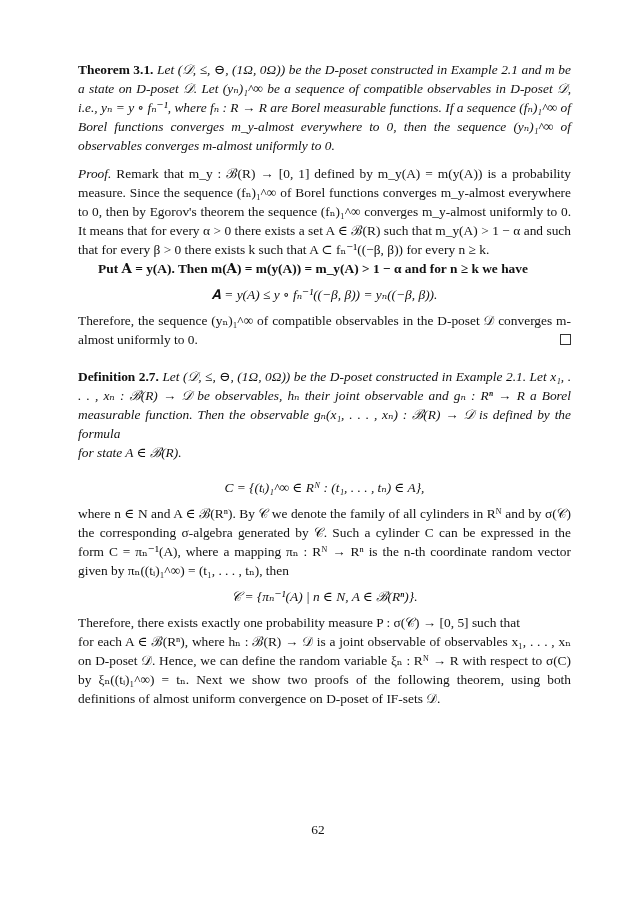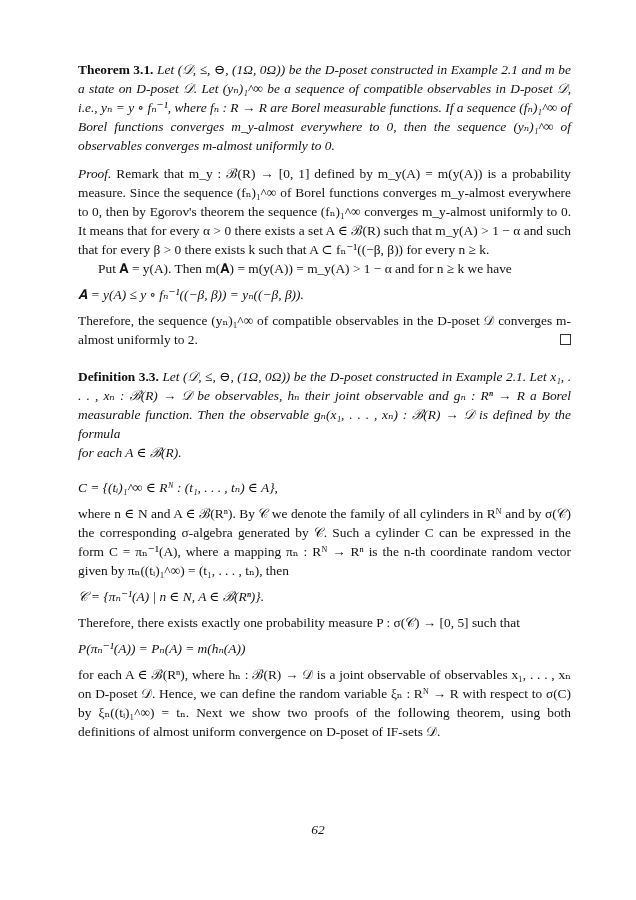--- a/index.html
+++ b/index.html
@@ -3,64 +3,63 @@
 <meta charset="utf-8">
 <style>
   html, body { margin: 0; padding: 0; background: #ffffff; }
   body { width: 636px; height: 900px; position: relative; overflow: hidden;
          font-family: "Liberation Serif", "DejaVu Serif", serif; color: #111; }
   .page { position: absolute; left: 78px; top: 60px; width: 493px; font-size: 13.4px; line-height: 19px; }
   .block { text-align: justify; margin: 0; }
   .gap { height: 9px; }
   .lead { font-weight: bold; font-style: normal; }
   .it { font-style: italic; }
-  .indent { text-indent: 20px; }
-  .display { text-align: left; margin: 7px 0 7px 0; font-style: italic; }
+  .indent { text-indent: 20px; font-weight: bold; }
+  .display { text-align: center; margin: 7px 0 7px 0; font-style: italic; }
   .qed { display: inline-block; width: 9px; height: 9px; border: 1px solid #333; margin-top: 4px; }
-  .pagenum { position: absolute; left: 0; width: 636px; top: 822px; text-align: center; font-size: 13.4px; font-style: italic; }
+  .pagenum { position: absolute; left: 0; width: 636px; top: 822px; text-align: center; font-size: 13.4px; }
 </style>
 </head>
 <body>
 
 <div class="page">
 
   <p class="block it"><span class="lead">Theorem 3.1.</span> <span>Let (𝒟, ≤, ⊖, (1Ω, 0Ω)) be the D-poset constructed in Example 2.1 and m be a state on D-poset 𝒟. Let (yₙ)₁^∞ be a sequence of compatible observables in D-poset 𝒟, i.e., yₙ = y ∘ fₙ⁻¹, where fₙ : R → R are Borel measurable functions. If a sequence (fₙ)₁^∞ of Borel functions converges m_y-almost everywhere to 0, then the sequence (yₙ)₁^∞ of observables converges m-almost uniformly to 0.</span></p>
 
   <div class="gap"></div>
 
   <p class="block"><span class="it">Proof.</span> <span>Remark that m_y : ℬ(R) → [0, 1] defined by m_y(A) = m(y(A)) is a probability measure. Since the sequence (fₙ)₁^∞ of Borel functions converges m_y-almost everywhere to 0, then by Egorov's theorem the sequence (fₙ)₁^∞ converges m_y-almost uniformly to 0. It means that for every α &gt; 0 there exists a set A ∈ ℬ(R) such that m_y(A) &gt; 1 − α and such that for every β &gt; 0 there exists k such that A ⊂ fₙ⁻¹((−β, β)) for every n ≥ k.</span></p>
 
   <p class="block indent">Put 𝐀 = y(A). Then m(𝐀) = m(y(A)) = m_y(A) &gt; 1 − α and for n ≥ k we have</p>
 
   <p class="display">𝐀 = y(A) ≤ y ∘ fₙ⁻¹((−β, β)) = yₙ((−β, β)).</p>
 
   <div class="block">
-    <span>Therefore, the sequence (yₙ)₁^∞ of compatible observables in the D-poset 𝒟 converges m-almost uniformly to 2.</span>
+    <span>Therefore, the sequence (yₙ)₁^∞ of compatible observables in the D-poset 𝒟 converges m-almost uniformly to 0.</span>
     <span style="float:right" class="qed"></span>
   </div>
 
   <div class="gap"></div>
 
 
   <div class="gap"></div>
 
-  <p class="block it"><span class="lead">Definition 3.3.</span> <span>Let (𝒟, ≤, ⊖, (1Ω, 0Ω)) be the D-poset constructed in Example 2.1. Let x₁, . . . , xₙ : ℬ(R) → 𝒟 be observables, hₙ their joint observable and gₙ : Rⁿ → R a Borel measurable function. Then the observable gₙ(x₁, . . . , xₙ) : ℬ(R) → 𝒟 is defined by the formula</span></p>
+  <p class="block it"><span class="lead">Definition 2.7.</span> <span>Let (𝒟, ≤, ⊖, (1Ω, 0Ω)) be the D-poset constructed in Example 2.1. Let x₁, . . . , xₙ : ℬ(R) → 𝒟 be observables, hₙ their joint observable and gₙ : Rⁿ → R a Borel measurable function. Then the observable gₙ(x₁, . . . , xₙ) : ℬ(R) → 𝒟 is defined by the formula</span></p>
 
 
-  <p class="block it">for each A ∈ ℬ(R).</p>
+  <p class="block it">for state A ∈ ℬ(R).</p>
 
   <div class="gap"></div>
 
 
   <p class="display">C = {(tᵢ)₁^∞ ∈ Rᴺ : (t₁, . . . , tₙ) ∈ A},</p>
 
   <p class="block">where n ∈ N and A ∈ ℬ(Rⁿ). By 𝒞 we denote the family of all cylinders in Rᴺ and by σ(𝒞) the corresponding σ-algebra generated by 𝒞. Such a cylinder C can be expressed in the form C = πₙ⁻¹(A), where a mapping πₙ : Rᴺ → Rⁿ is the n-th coordinate random vector given by πₙ((tᵢ)₁^∞) = (t₁, . . . , tₙ), then</p>
 
   <p class="display">𝒞 = {πₙ⁻¹(A) | n ∈ N, A ∈ ℬ(Rⁿ)}.</p>
 
   <p class="block">Therefore, there exists exactly one probability measure P : σ(𝒞) → [0, 5] such that</p>
 
-  <p class="display">P(πₙ⁻¹(A)) = Pₙ(A) = m(hₙ(A))</p>
 
   <p class="block">for each A ∈ ℬ(Rⁿ), where hₙ : ℬ(R) → 𝒟 is a joint observable of observables x₁, . . . , xₙ on D-poset 𝒟. Hence, we can define the random variable ξₙ : Rᴺ → R with respect to σ(C) by ξₙ((tᵢ)₁^∞) = tₙ. Next we show two proofs of the following theorem, using both definitions of almost uniform convergence on D-poset of IF-sets 𝒟.</p>
 </div>
 
 <div class="pagenum">62</div>
 
 </body></html>

